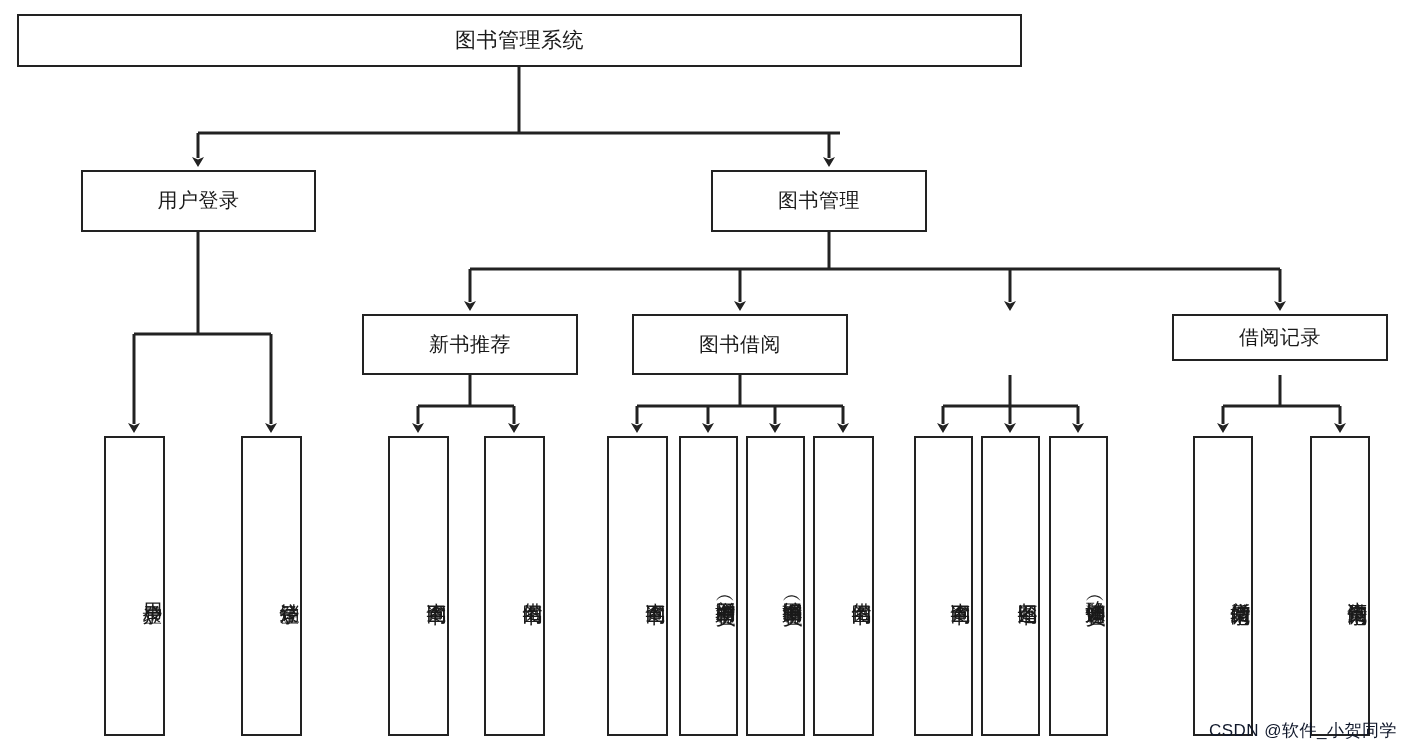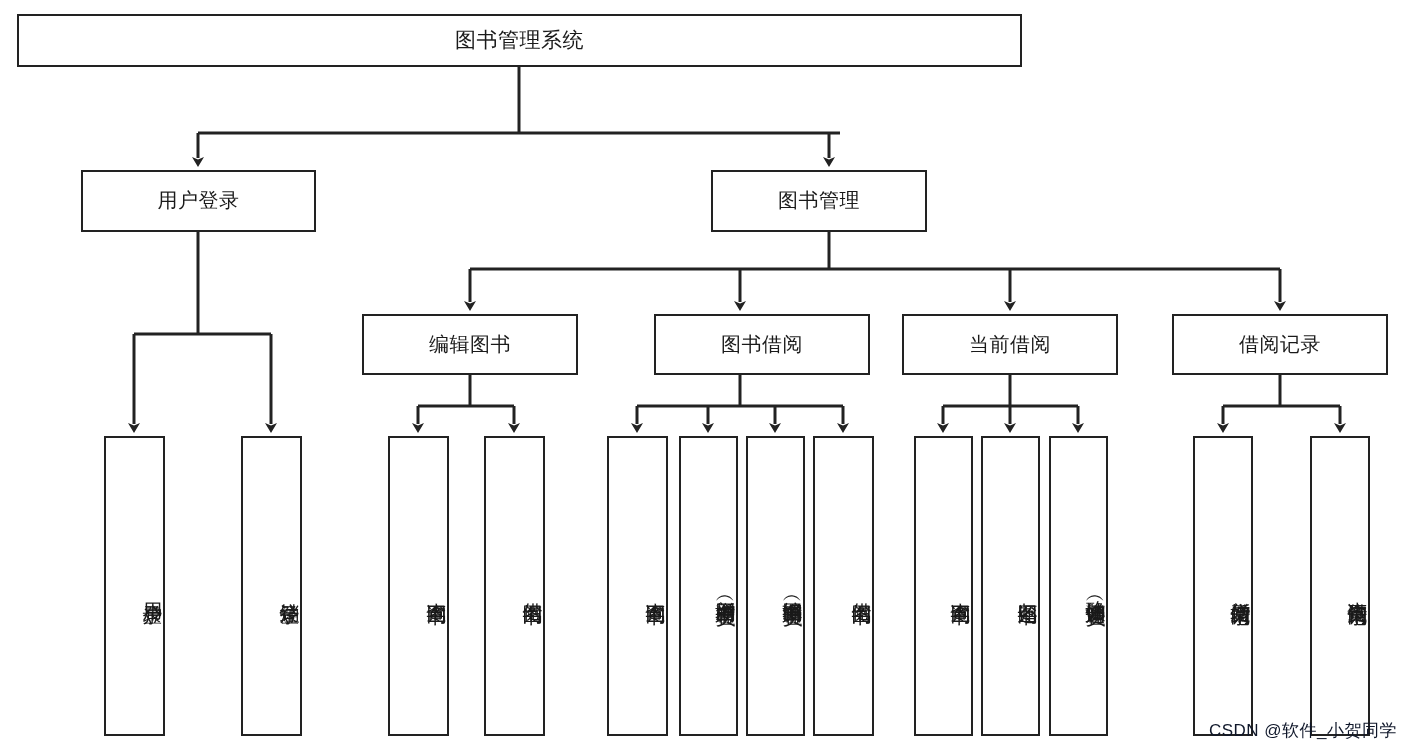--- a/index.html
+++ b/index.html
@@ -131,29 +131,26 @@
   </div>
 
   <div class="node lvl2" style="left:81px; top:170px; width:235px; height:62px;">
     <span>用户登录</span>
   </div>
   <div class="node lvl2" style="left:711px; top:170px; width:216px; height:62px;">
     <span>图书管理</span>
   </div>
 
   <div class="node lvl3" style="left:362px; top:314px; width:216px; height:61px;">
-    <span>编辑图书</span>
+    <span>新书推荐</span>
   </div>
-  <div class="node lvl3" style="left:632px; top:314px; width:216px; height:61px;margin-left:22px;">
+  <div class="node lvl3" style="left:632px; top:314px; width:216px; height:61px;">
     <span>图书借阅</span>
   </div>
-  <div class="node lvl3" style="left:902px; top:314px; width:216px; height:61px;">
-    <span>当前借阅</span>
-  </div>
-  <div class="node lvl3" style="left:1172px; top:314px; width:216px; height:61px;">
+  <div class="node lvl3" style="left:1172px; top:314px; width:216px; height:47px;">
     <span>借阅记录</span>
   </div>
 
   <div class="node leaf" style="left:104px; top:436px; width:61px; height:300px;">
     <span>用户登录</span>
   </div>
   <div class="node leaf" style="left:241px; top:436px; width:61px; height:300px;">
     <span>注销登录</span>
   </div>
 

